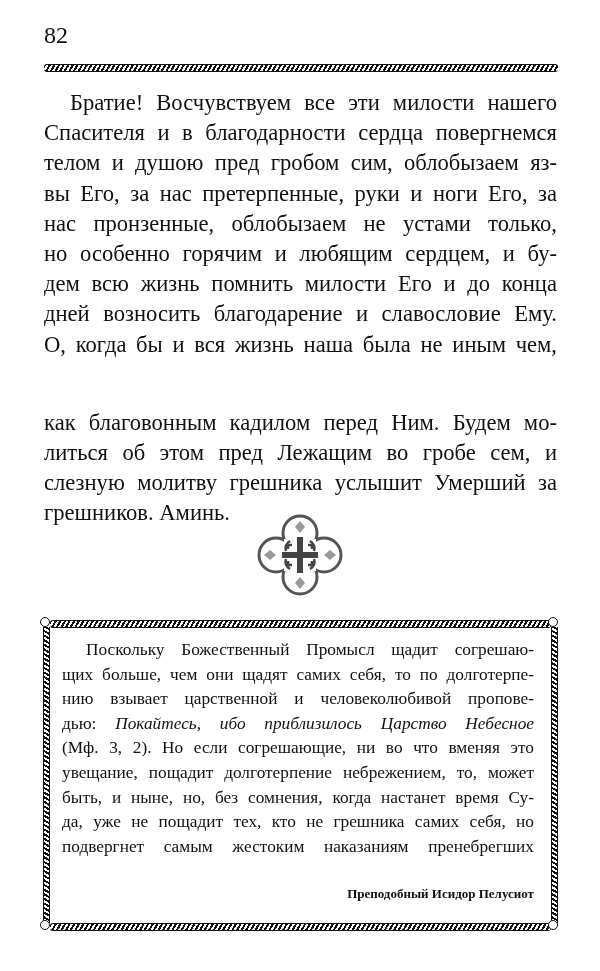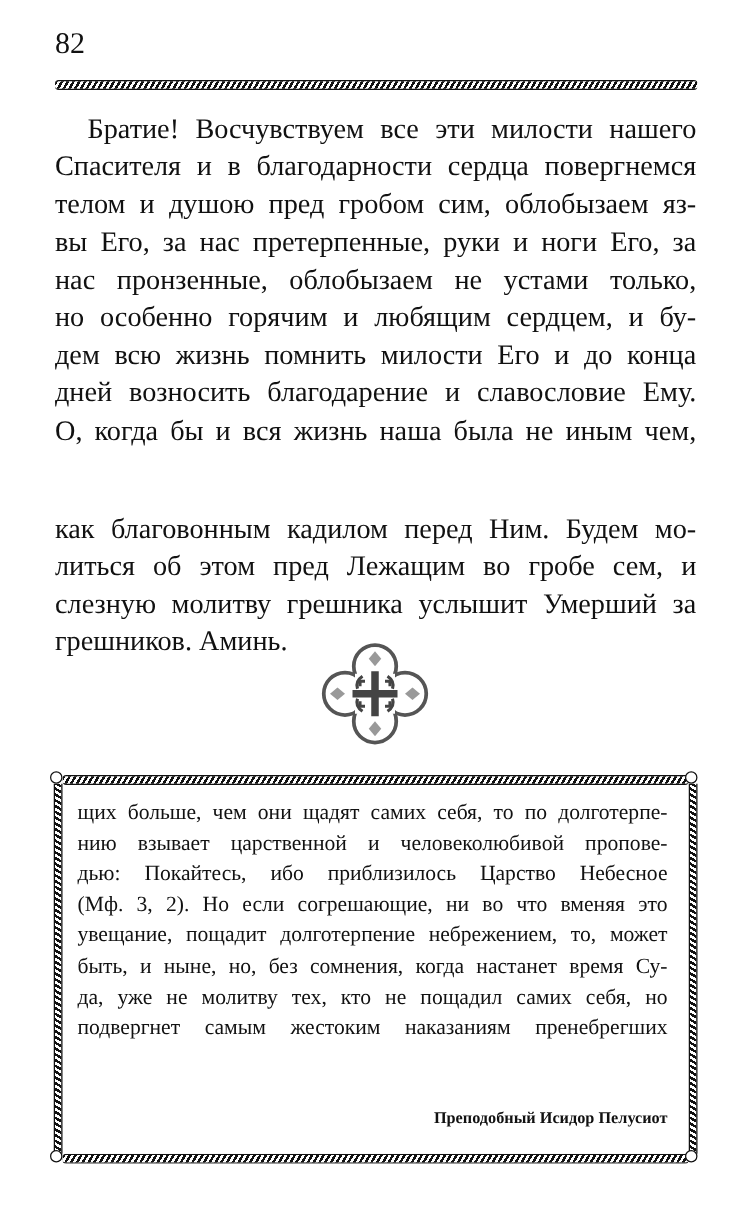--- a/index.html
+++ b/index.html
@@ -17,21 +17,21 @@
     border-left: 1px solid #111; border-right: 1px solid #111; }
   .ring { position: absolute; width: 8px; height: 8px; border: 1.5px solid #111; border-radius: 50%; background: #fff; }
   .main-wrap { position: absolute; left: 44px; top: 88px; width: 513px; }
 
   .ornament { position: absolute; left: 254px; top: 511px; width: 92px; height: 88px; }
 
   .quote-box { position: absolute; left: 46px; top: 623px; width: 509px; height: 304px; }
   .quote-text { position: absolute; left: 62px; top: 638px; width: 472px; font-family: "Liberation Serif", serif; font-size: 17.3px; line-height: 24.6px; }
   .quote-text .line { display: block; white-space: nowrap; text-align: justify; text-align-last: justify; }
   .quote-text .line.last { text-align-last: left; }
-  .quote-text .it { }
+  .quote-text .it { font-style: italic; }
   .attribution { position: absolute; right: 66px; top: 886px; font-family: "Liberation Serif", serif; font-weight: bold; font-size: 13px; }
 </style>
 </head>
 <body>
 
 <div class="header">
   <span class="page-num">82</span>
 </div>
 <div class="rope" style="left:44px; top:64px; width:514px;"></div>
 
@@ -94,24 +94,25 @@
   <div class="rope" style="left:4px; top:300px; width:501px;"></div>
   <div class="rope-v" style="left:-3px; top:4px; height:296px;"></div>
   <div class="rope-v" style="left:505px; top:4px; height:296px;"></div>
   <div class="ring" style="left:-6px; top:-6px;"></div>
   <div class="ring" style="left:502px; top:-6px;"></div>
   <div class="ring" style="left:-6px; top:297px;"></div>
   <div class="ring" style="left:502px; top:297px;"></div>
 </div>
 
 <div class="quote-text">
+  <span class="line" style="padding-left:24px;">Поскольку Божественный Промысл щадит согрешаю-</span>
   <span class="line">щих больше, чем они щадят самих себя, то по долготерпе-</span>
   <span class="line">нию взывает царственной и человеколюбивой пропове-</span>
   <span class="line">
     <span>дью: </span><span class="it">Покайтесь, ибо приблизилось Царство Небесное</span>
   </span>
   <span class="line">(Мф. 3, 2). Но если согрешающие, ни во что вменяя это</span>
   <span class="line">увещание, пощадит долготерпение небрежением, то, может</span>
   <span class="line">быть, и ныне, но, без сомнения, когда настанет время Су-</span>
-  <span class="line">да, уже не молитву тех, кто не пощадил самих себя, но</span>
+  <span class="line">да, уже не пощадит тех, кто не грешника самих себя, но</span>
   <span class="line">подвергнет самым жестоким наказаниям пренебрегших</span>
 </div>
 <div class="attribution">Преподобный Исидор Пелусиот</div>
 
 </body></html>

